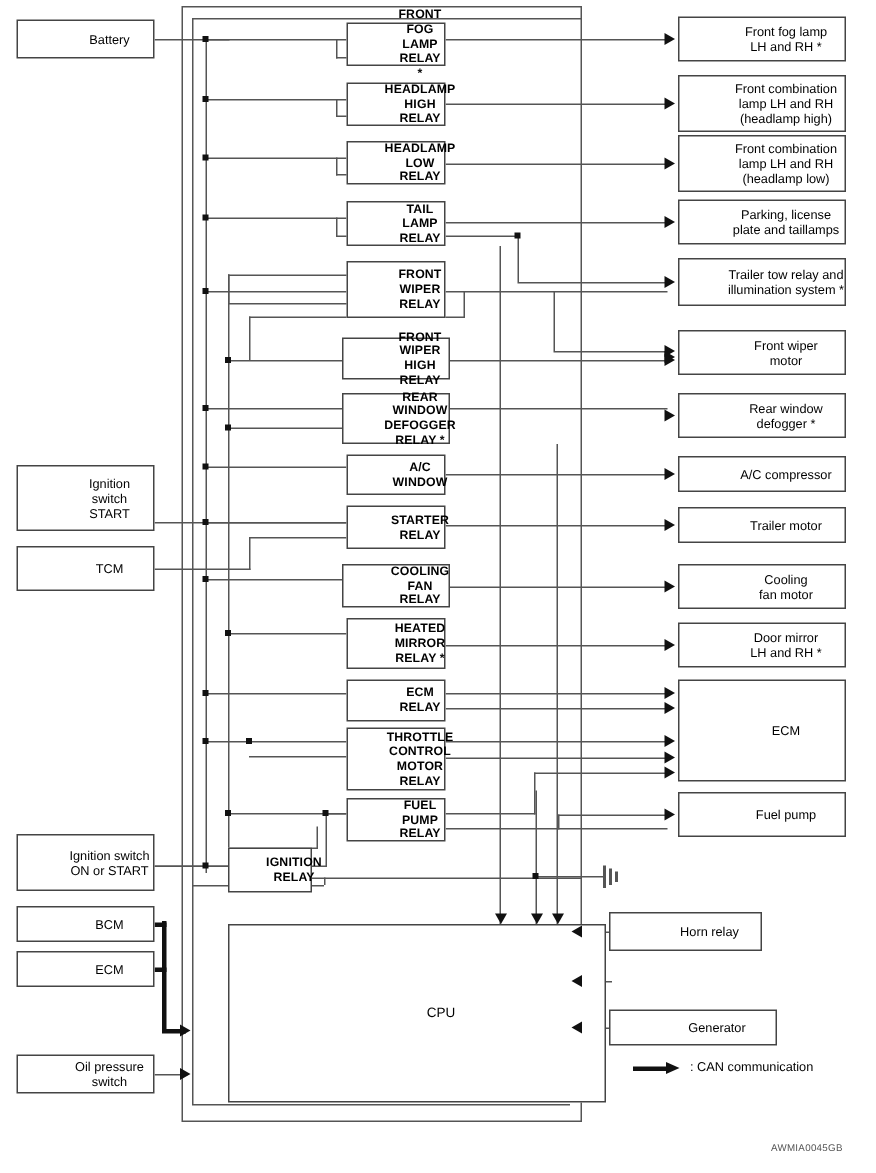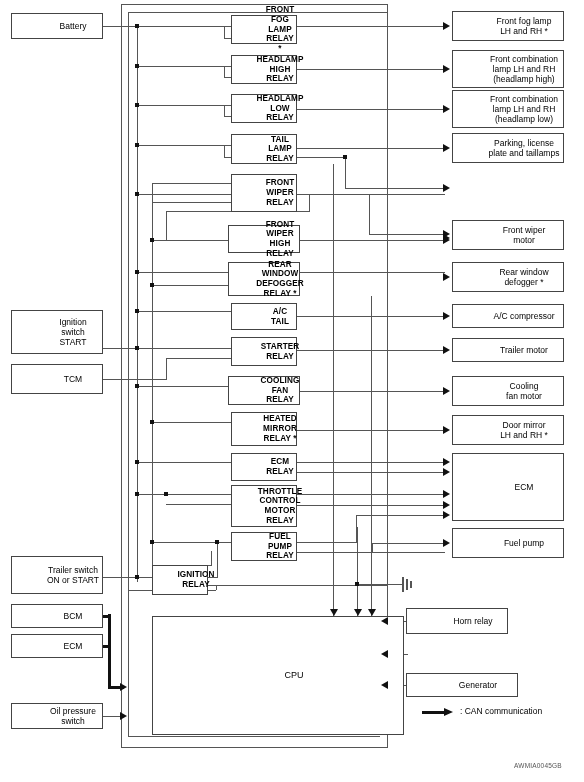--- a/index.html
+++ b/index.html
@@ -80,21 +80,21 @@
     <span class="lbl">Ignition
 switch
 START</span>
   </div>
 
   <div class="box src" style="left:11px;top:364px;width:92px;height:30px;">
     <span class="lbl">TCM</span>
   </div>
 
   <div class="box src" style="left:11px;top:556px;width:92px;height:38px;">
-    <span class="lbl">Trailer switch
+    <span class="lbl">Ignition switch
 ON or START</span>
   </div>
 
   <div class="box src" style="left:11px;top:604px;width:92px;height:24px;">
     <span class="lbl">BCM</span>
   </div>
 
   <div class="box src" style="left:11px;top:634px;width:92px;height:24px;">
     <span class="lbl">ECM</span>
   </div>
@@ -134,21 +134,21 @@
 HIGH RELAY</span>
   </div>
 
   <div class="box relay" style="left:228px;top:262px;width:72px;height:34px;">
     <span class="lbl">REAR WINDOW
 DEFOGGER
 RELAY *</span>
   </div>
 
   <div class="box relay" style="left:231px;top:303px;width:66px;height:27px;">
-    <span class="lbl">A/C TAIL</span>
+    <span class="lbl">A/C WINDOW</span>
   </div>
 
   <div class="box relay" style="left:231px;top:337px;width:66px;height:29px;">
     <span class="lbl">STARTER
 RELAY</span>
   </div>
 
   <div class="box relay" style="left:228px;top:376px;width:72px;height:29px;">
     <span class="lbl">COOLING
 FAN RELAY</span>
@@ -201,20 +201,24 @@
     <span class="lbl">Front combination
 lamp LH and RH
 (headlamp low)</span>
   </div>
 
   <div class="box load" style="left:452px;top:133px;width:112px;height:30px;">
     <span class="lbl">Parking, license
 plate and taillamps</span>
   </div>
 
+  <div class="box load" style="left:452px;top:172px;width:112px;height:32px;">
+    <span class="lbl">Trailer tow relay and
+illumination system *</span>
+  </div>
 
   <div class="box load" style="left:452px;top:220px;width:112px;height:30px;">
     <span class="lbl">Front wiper
 motor</span>
   </div>
 
   <div class="box load" style="left:452px;top:262px;width:112px;height:30px;">
     <span class="lbl">Rear window
 defogger *</span>
   </div>

